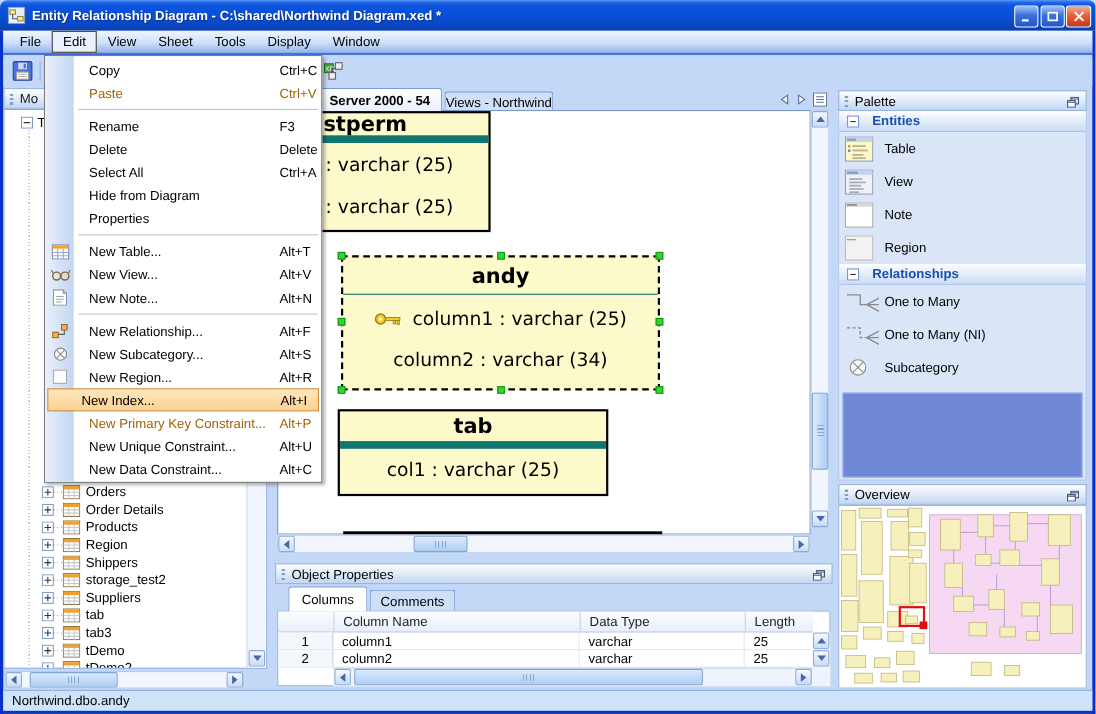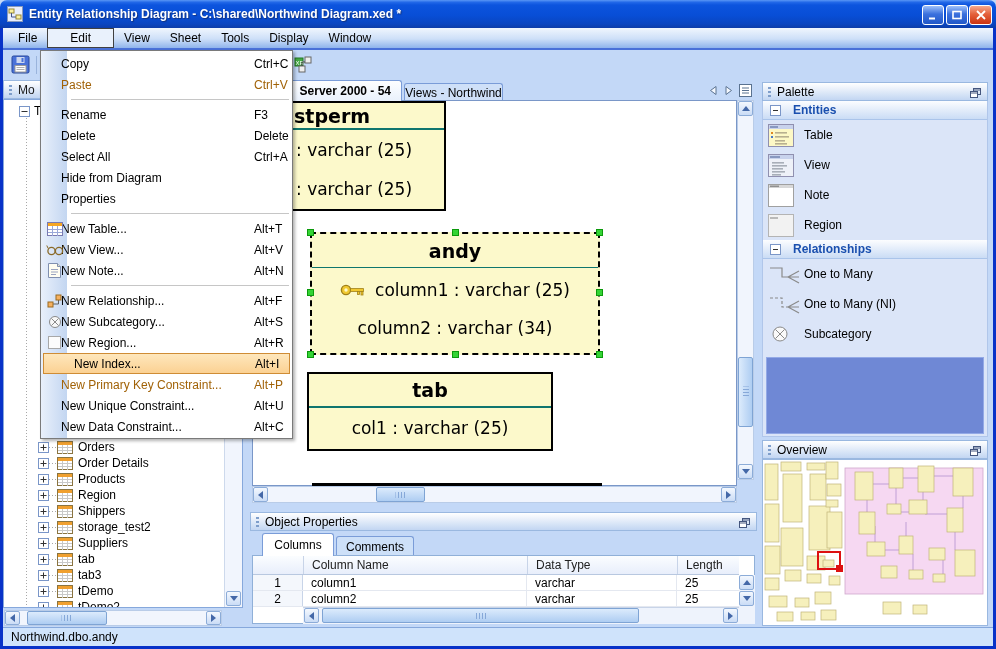--- a/index.html
+++ b/index.html
@@ -17,29 +17,29 @@
 .tb-min{left:922px;background:linear-gradient(180deg,#9dc0fa,#3a70dd 45%,#2258c8)}
 .tb-max{left:946px;background:linear-gradient(180deg,#9dc0fa,#3a70dd 45%,#2258c8)}
 .tb-close{left:969px;width:23px;background:linear-gradient(180deg,#f7a98d,#e4613c 45%,#cc3311)}
 .border-l{left:0;top:28px;width:3px;height:621px;background:#0832c8}
 .border-r{left:993px;top:28px;width:3px;height:621px;background:#0832c8}
 .border-b{left:0;top:646px;width:996px;height:3px;background:#0832c8}
 
 
 .menubar{left:3px;top:28px;width:990px;height:22px;background:linear-gradient(180deg,#f0f6fe,#cddff8 55%,#8fb4ec);border-bottom:2px solid #4a71d8;display:flex;align-items:center;padding-left:5px}
 .mb-item{padding:3px 10px;color:#000;cursor:default}
-.mb-item.open{border:1px solid #404040;background:#e9f1fc;padding:2px 22px}
+.mb-item.open{border:1px solid #404040;background:#e9f1fc;padding:2px 9px}
 .toolbar{left:3px;top:52px;width:990px;height:26px;background:#c3d8f7}
 .tool-sep{position:absolute;left:33px;top:4px;width:1px;height:18px;background:#9ab4dc}
 
 
 .menu{left:40px;top:50px;width:253px;height:389px;background:#fff;border:1px solid #7a7a7a;box-shadow:2px 2px 3px rgba(0,0,0,.3);z-index:60}
 .menu-gutter{position:absolute;left:0;top:0;bottom:0;width:26px;background:linear-gradient(90deg,#e9f0fb,#c3d6f1)}
 .menu-items{position:absolute;left:0;top:0;right:0;bottom:0;padding-top:2px;display:flex;flex-direction:column}
-.mi{position:relative;height:21px;display:flex;align-items:center;padding-left:20px;font-size:12px;color:#000}
+.mi{position:relative;height:21px;display:flex;align-items:center;padding-left:40px;font-size:12px;color:#000}
 .mi-ico{position:absolute;left:3px;top:0;width:21px;height:21px;display:flex;align-items:center;justify-content:center}
 .mi-short{position:absolute;left:213px}
 .mi.disabled{color:#a16207}
 .mi.highlighted{margin:0 2px;padding-left:30px;border:1px solid #cf8c35;background:linear-gradient(180deg,#fee7bc,#fbd193)}
 .mi.highlighted .mi-short{left:211px}
 .msep{position:relative;height:9px}
 .msep::after{content:"";position:absolute;left:30px;right:3px;top:4px;border-top:1px solid #c6c6c6}
 
 
 .lp-header{left:3px;top:80px;width:240px;height:19px;background:linear-gradient(180deg,#ffffff,#c2d6f2);border:1px solid #9ab8e0;display:flex;align-items:center;padding-left:14px;color:#1a1a1a}
@@ -69,21 +69,21 @@
 
 
 .tab-active{left:252px;top:80px;width:150px;height:21px;background:linear-gradient(180deg,#fdfeff,#e9f1fc);border:1px solid #7a9cd8;border-bottom:none;border-radius:3px 3px 0 0;display:flex;align-items:center;justify-content:flex-end;padding-right:10px;font-weight:bold;z-index:2}
 .tab-inactive{left:404px;top:83px;width:99px;height:18px;background:#cfe0f8;border:1px solid #7a9cd8;border-bottom:none;border-radius:3px 3px 0 0;display:flex;align-items:center;justify-content:center}
 .tabctl{position:absolute;top:84px;width:14px;height:13px;display:flex;align-items:center;justify-content:center}
 .canvas{left:252px;top:100px;width:485px;height:386px;background:#fff;border:1px solid #7a97c8}
 .canvas-vsb{left:737px;top:100px;width:17px;height:380px;background:#f1f5fd;border:1px solid #b9cce8}
 .canvas-hsb{left:252px;top:486px;width:485px;height:17px;background:#f1f5fd;border:1px solid #b9cce8}
 
 .entity{position:absolute;background:#fcf9cb;border:2px solid #000;font-family:"DejaVu Sans",sans-serif}
-.ent-head{font-weight:bold;font-size:19px;border-bottom:2px solid #0f766e;display:flex;align-items:center}
+.ent-head{font-weight:bold;font-size:19px;border-bottom:7px solid #0f766e;display:flex;align-items:center}
 .ent-row{font-size:17px;display:flex;align-items:center;justify-content:center}
 .e-testperm{left:270px;top:101px;width:176px;height:110px}
 .e-testperm .ent-head{height:27px;padding-left:22px}
 .e-testperm .ent-row{justify-content:flex-start;padding-left:24px;height:39px}
 .e-andy{left:310px;top:232px;width:290px;height:123px;border-style:dashed}
 .e-andy .ent-head{height:34px;justify-content:center;border-bottom-width:1px}
 .e-andy .ent-row{height:33px;margin-top:5px}
 .e-tab{left:307px;top:372px;width:246px;height:79px}
 .e-tab .ent-head{height:34px;justify-content:center}
 .e-tab .ent-row{height:40px}

